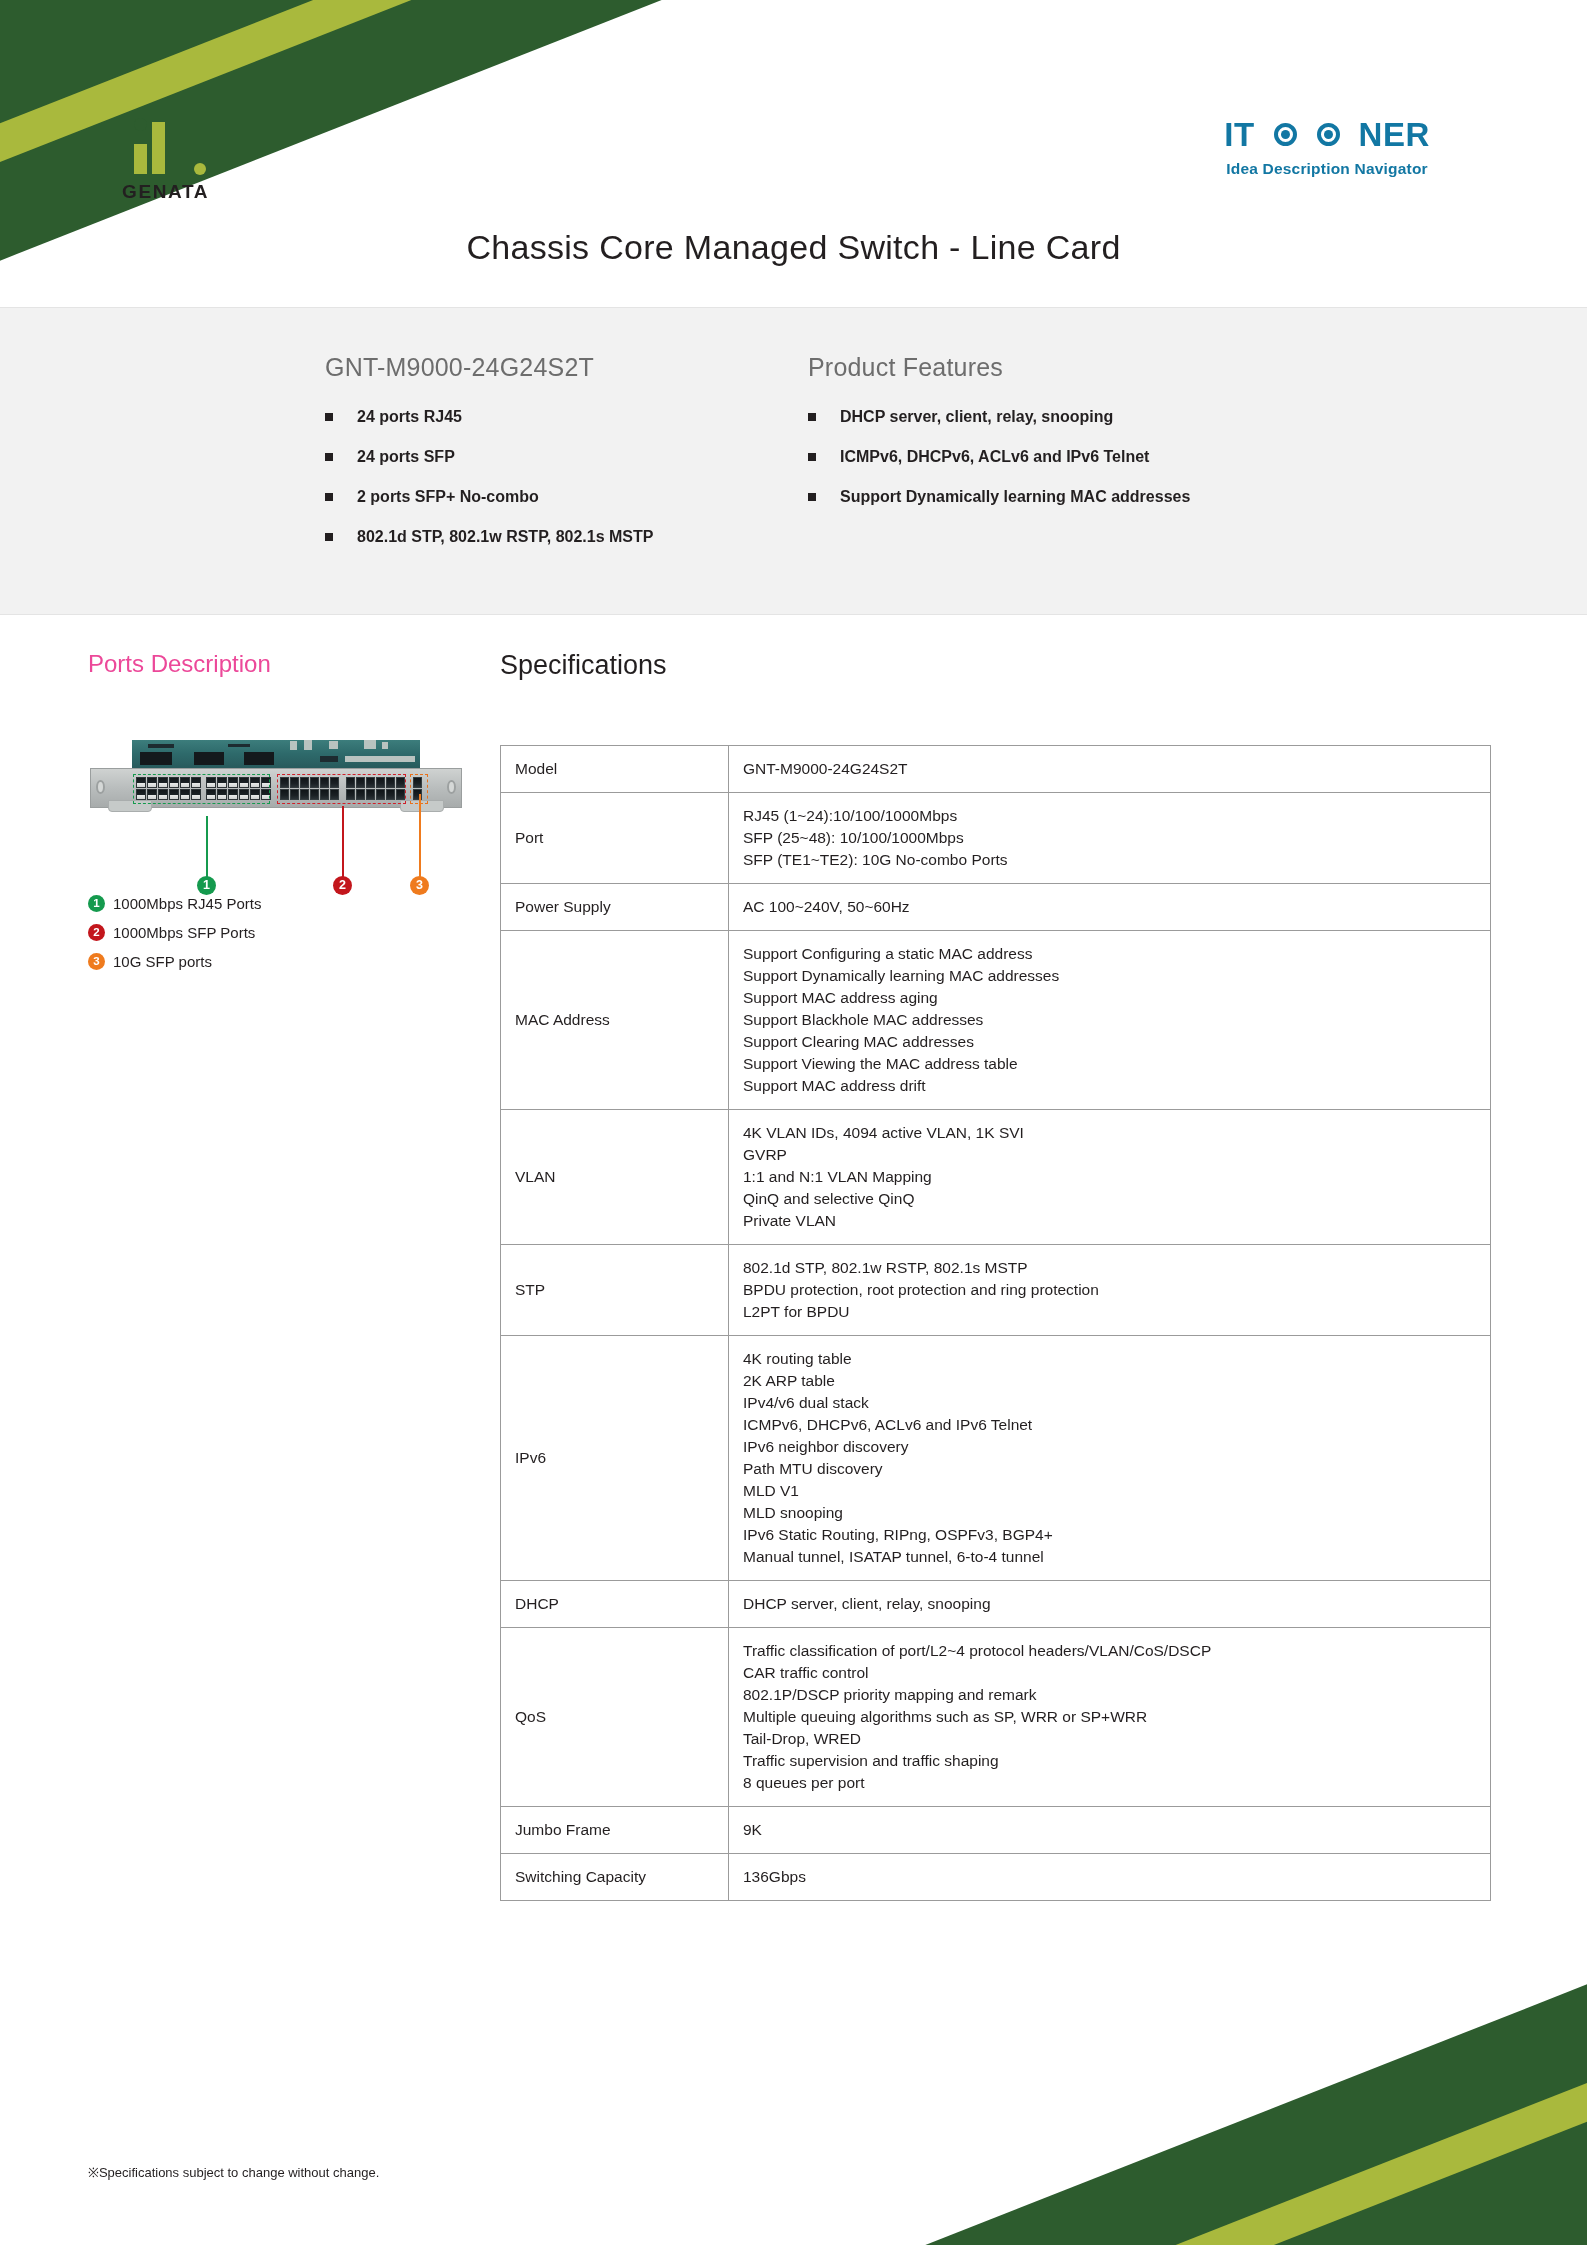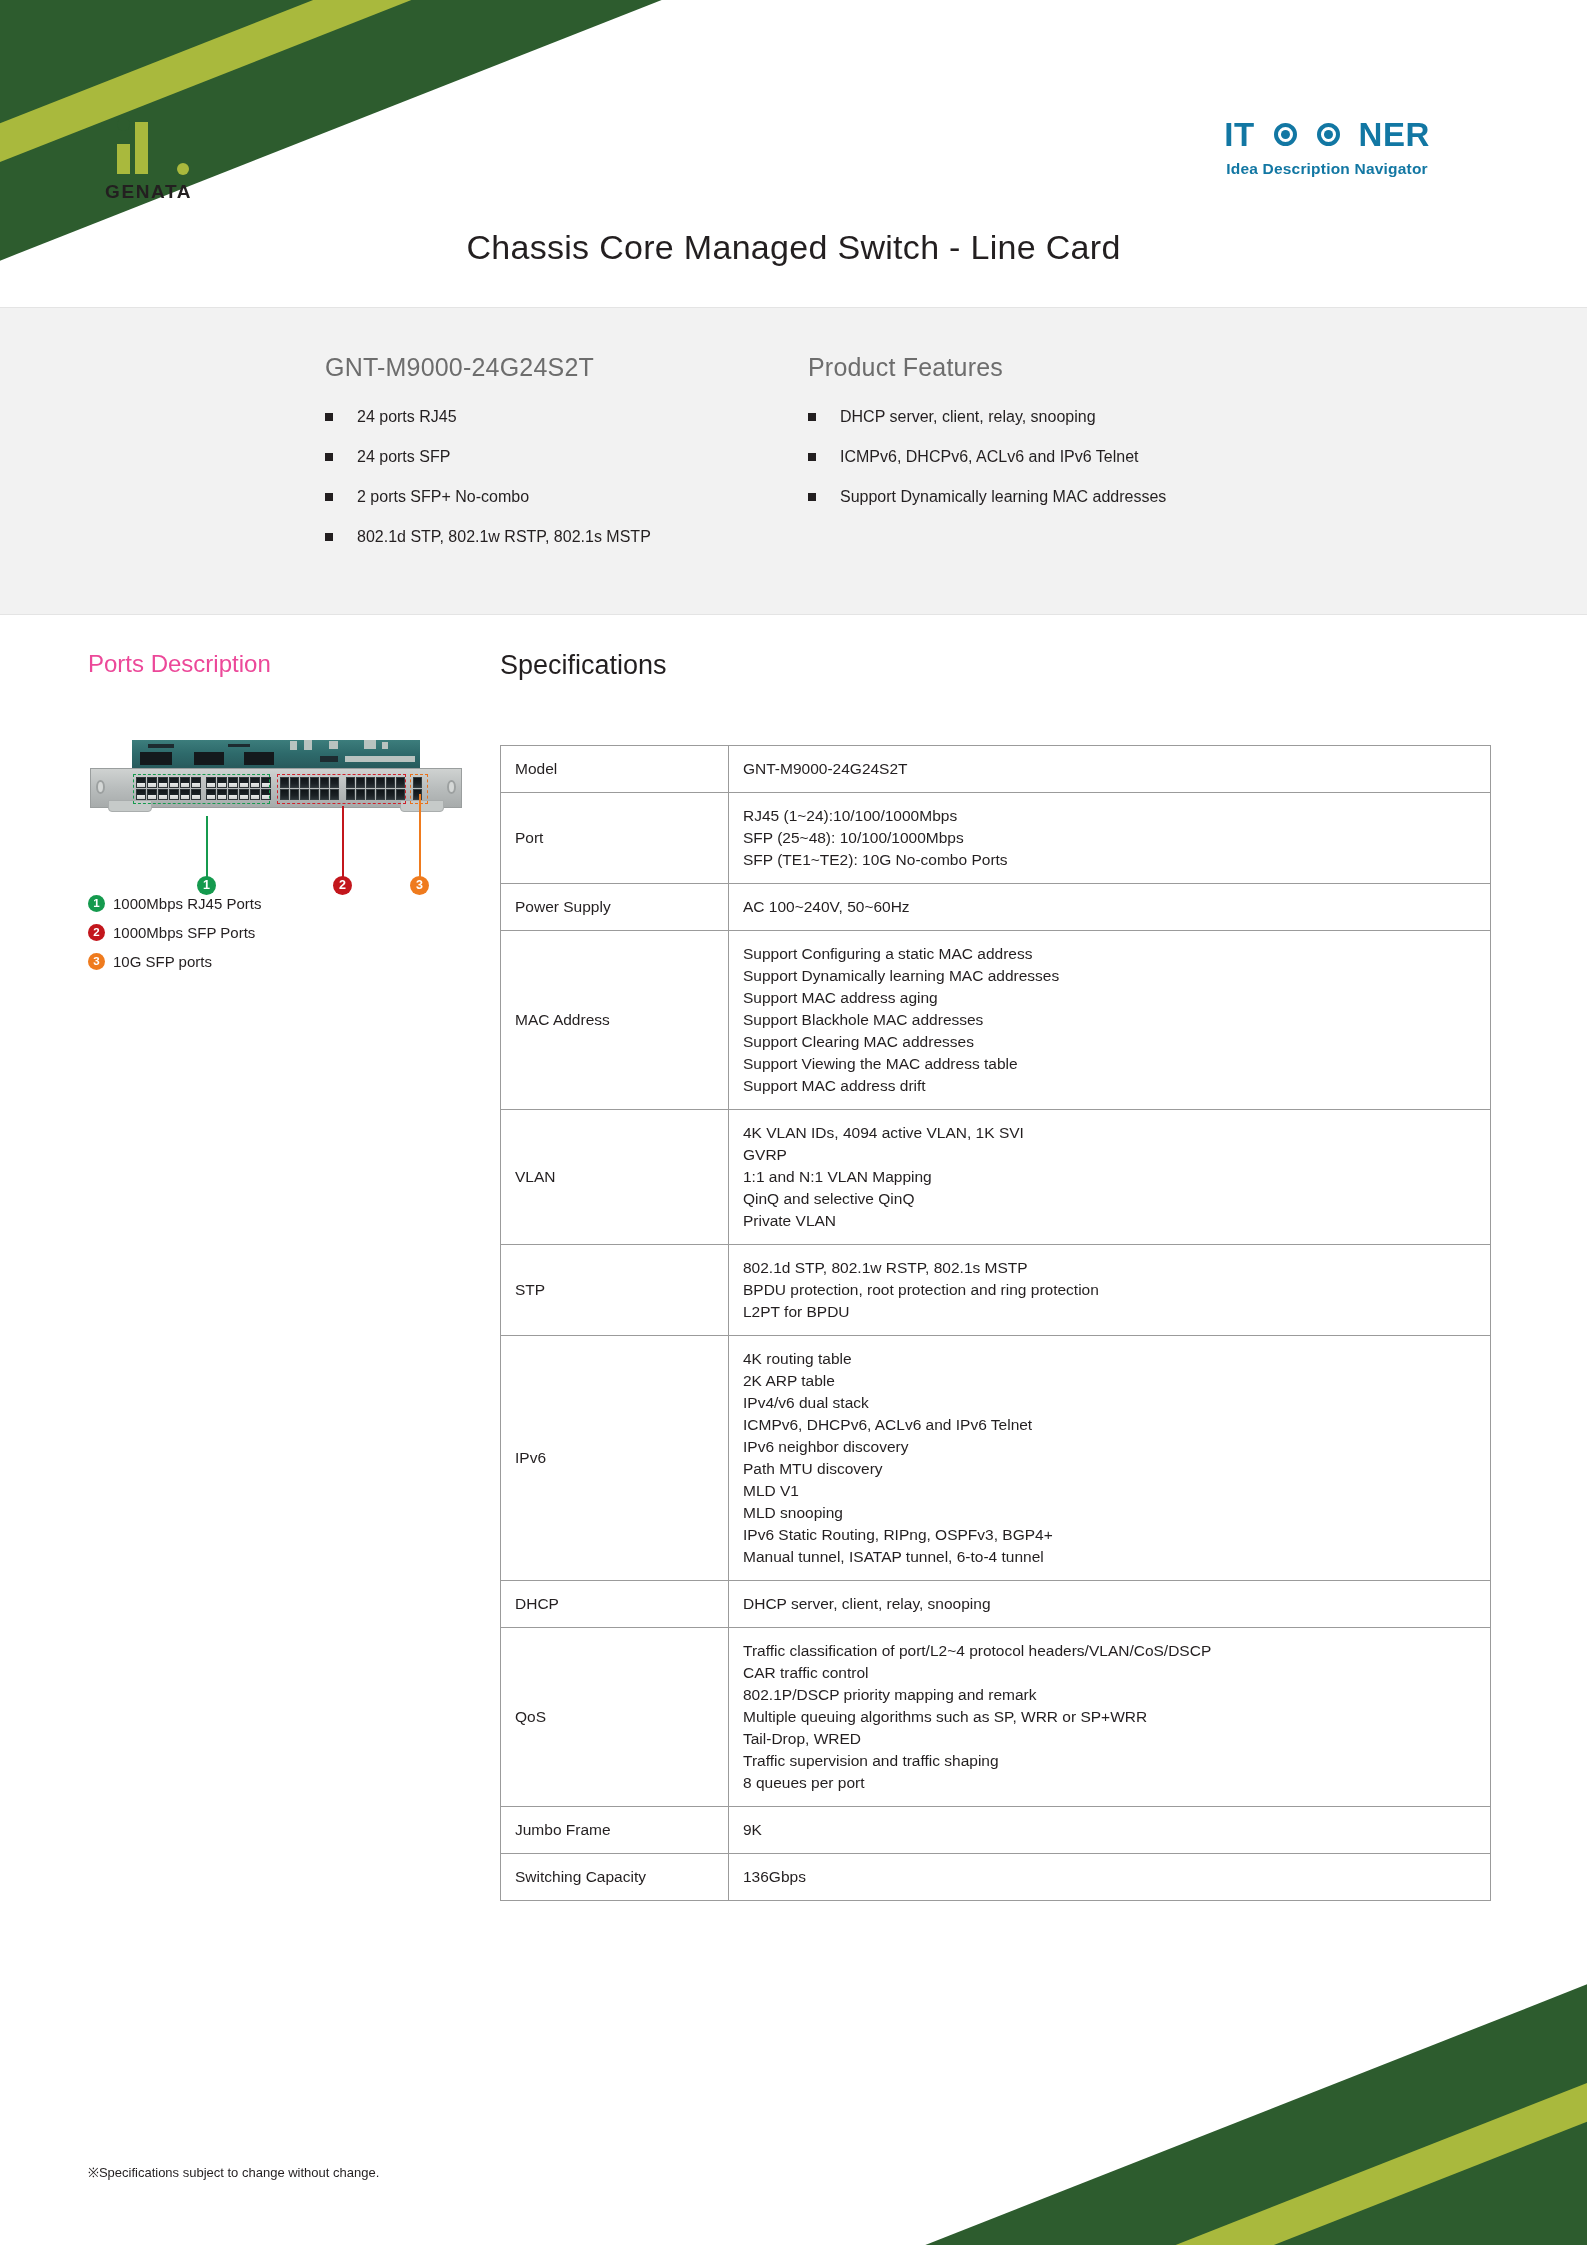--- a/index.html
+++ b/index.html
@@ -32,21 +32,21 @@
   }
   
   .rb-br-olive {
     bottom:105px; right:-700px; width:1500px; height:36px;
     background:#a9b93d; transform: rotate(-21.5deg); transform-origin: 50% 50%;
   }
 
   
   .header { position:relative; height:300px; }
 
-  .genata-logo { position:absolute; left:103px; top:118px; width:120px; }
+  .genata-logo { position:absolute; left:120px; top:118px; width:120px; }
   .genata-bars { display:flex; align-items:flex-end; height:56px; gap:5px; padding-left:14px; }
   .gb { width:13px; }
   .gb-i   { height:30px; background:#a9b93d; }
   .gb-dot { position:absolute; left:14px; top:0px; width:13px; height:13px; border-radius:50%; background:#2d5c2e; }
   .gb-2   { height:52px; background:#a9b93d; }
   .gb-3   { height:52px; background:#2d5c2e; }
   .gb-4   { height:41px; background:#2d5c2e; }
   .gb-4dot{ position:absolute; left:74px; bottom:-1px; width:12px; height:12px; border-radius:50%; background:#a9b93d; }
   .genata-word {
     margin-top:7px; font-size:19px; font-weight:700; letter-spacing:1.6px;
@@ -80,21 +80,21 @@
     position:absolute; top:307px; left:0; width:1587px; height:308px;
     background:#f2f2f2; border-top:1px solid #e4e4e4; border-bottom:1px solid #e4e4e4;
   }
   .fb-inner { display:flex; padding:45px 0 0 0; }
   .fb-col { }
   .fb-col.left  { width:470px; margin-left:325px; }
   .fb-col.right { width:600px; margin-left:13px; }
   .fb-head {
     font-size:25px; color:#6d6d6d; font-weight:400; margin-bottom:25px; letter-spacing:0.2px;
   }
-  .fb-list { list-style:none; }
+  .fb-list { list-style:none;font-weight:bold; }
   .fb-item {
     display:flex; align-items:flex-start; margin-bottom:20px;
     font-size:16px; color:#231f20; line-height:1.25;
   }
   .sq-bullet {
     width:8px; height:8px; background:#231f20; margin-right:24px; margin-top:6px; flex:0 0 8px;
   }
 
   
   .section-heads { position:absolute; top:650px; left:0; width:1587px; }

